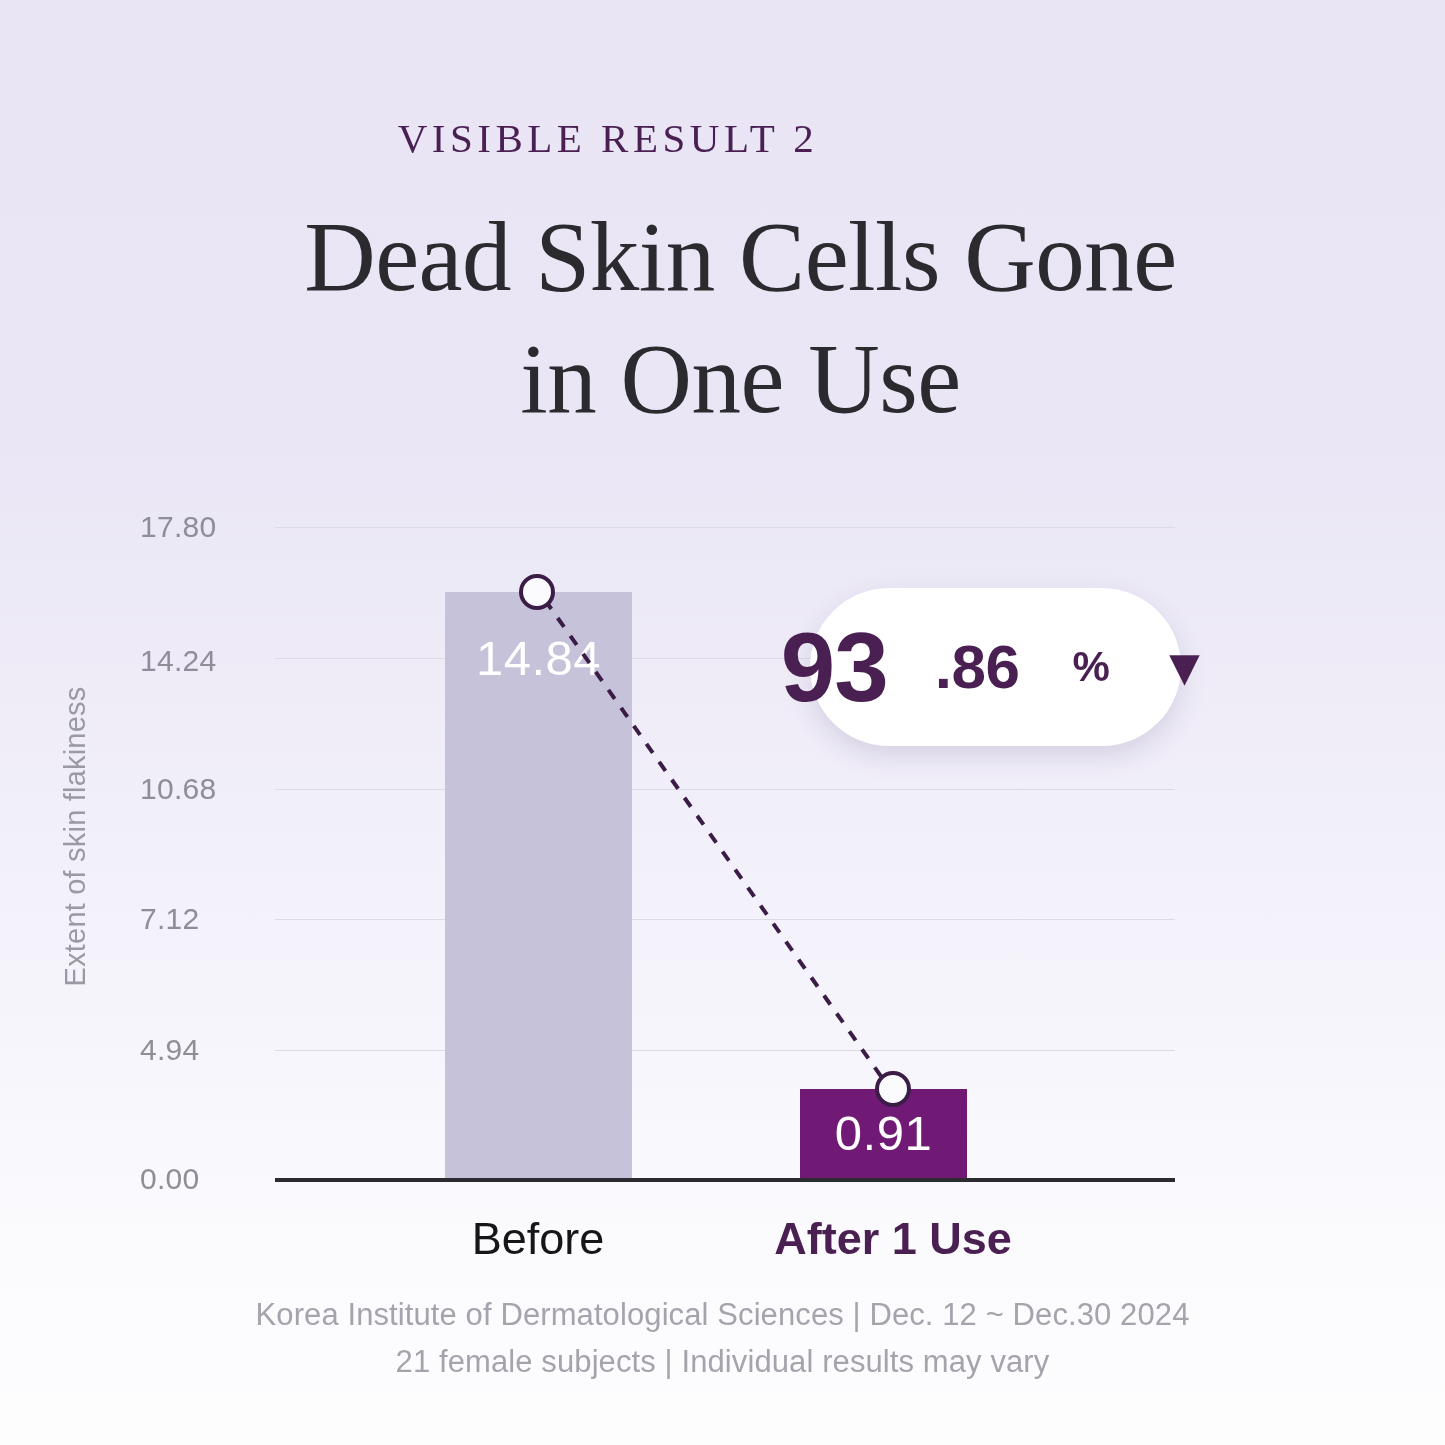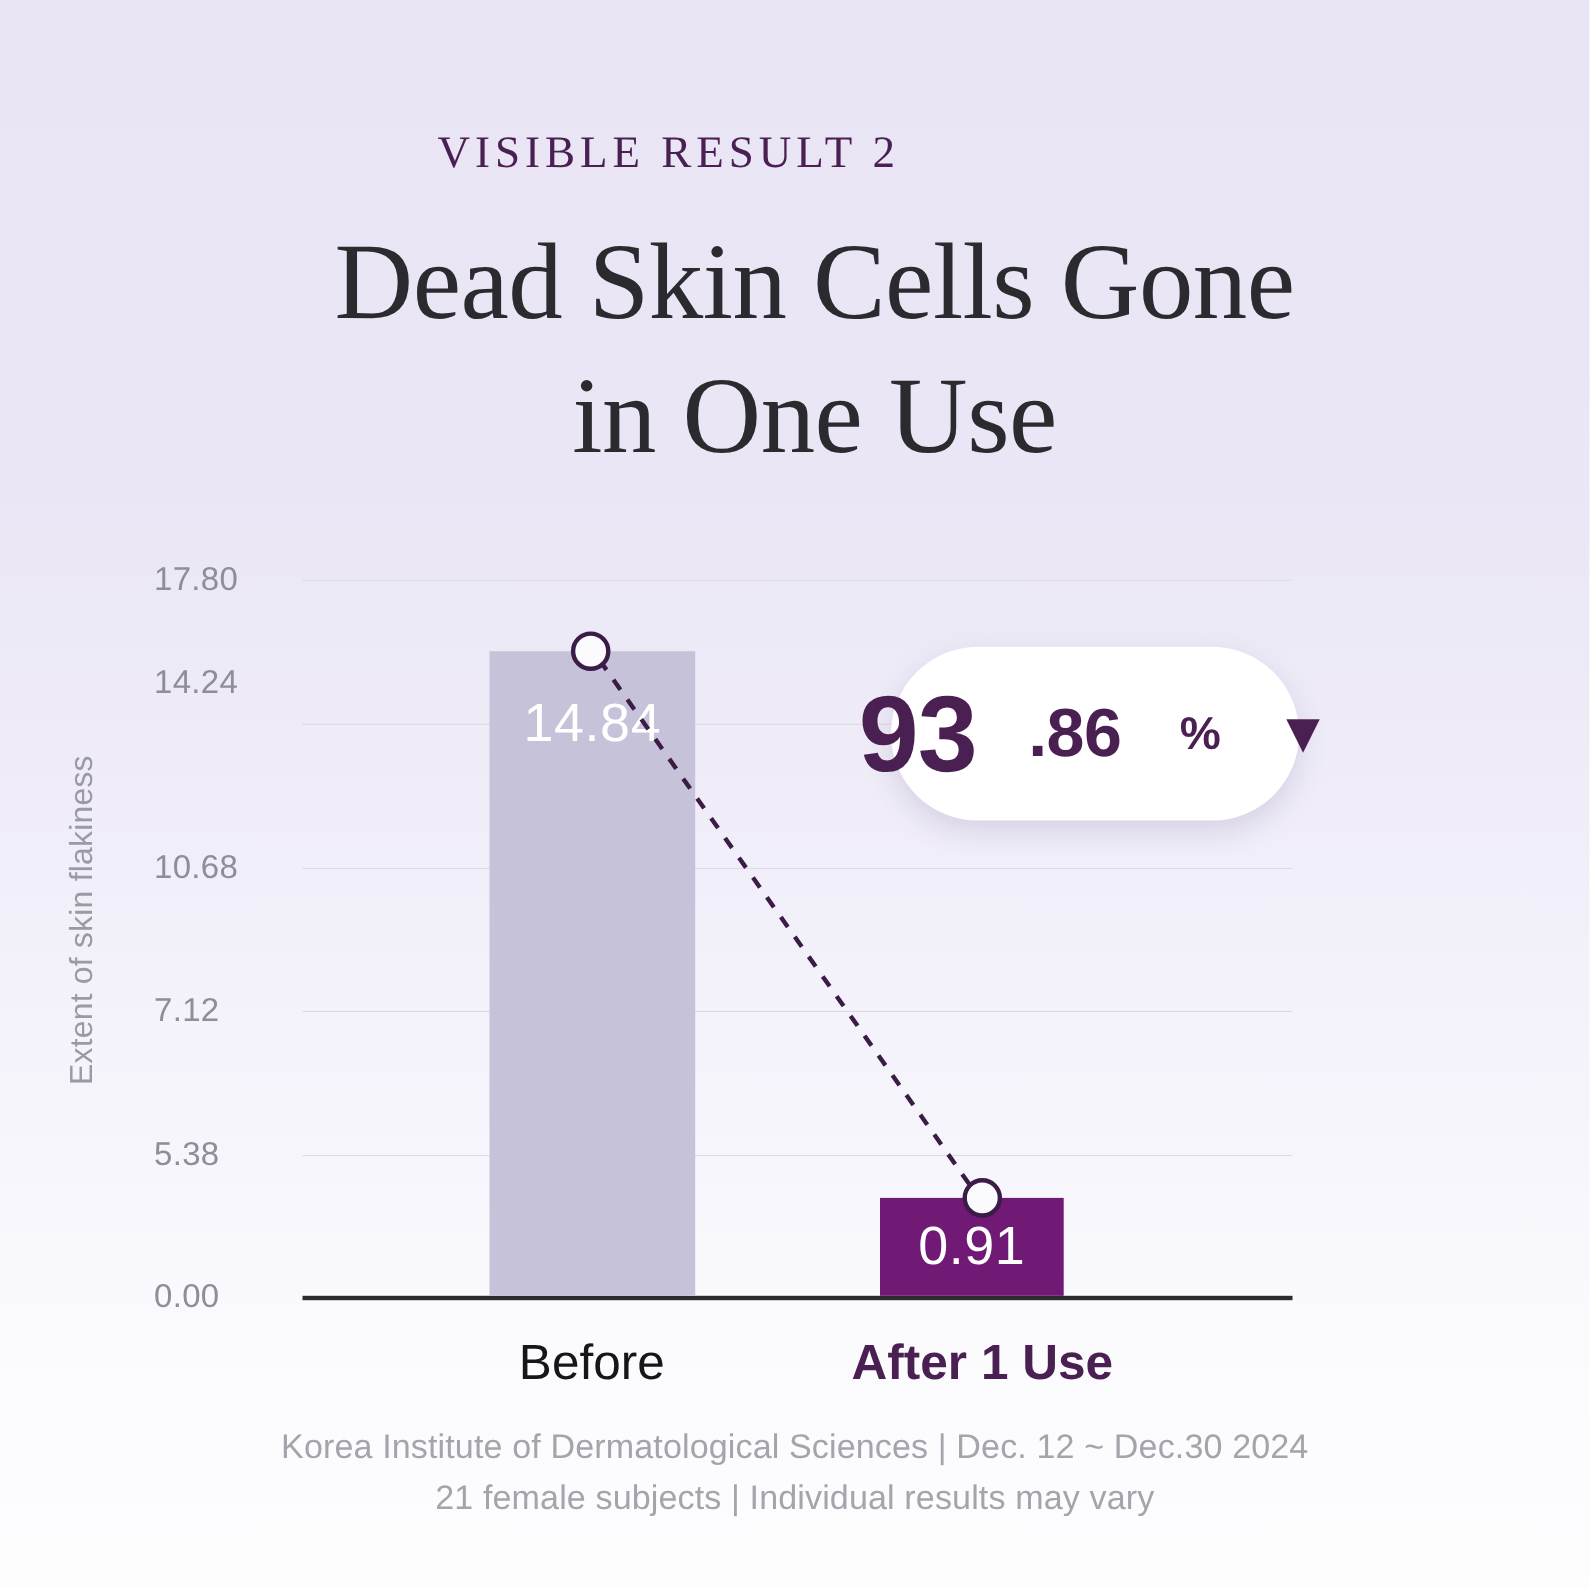--- a/index.html
+++ b/index.html
@@ -87,30 +87,30 @@
   </div>
 
   <div class="plot">
 
     <div class="ylabel">Extent of skin flakiness</div>
 
     <div class="gridline" style="top:527px;"></div>
     <div class="ytick" style="top:510px;left:140px;">17.80</div>
 
     <div class="gridline" style="top:658px;"></div>
-    <div class="ytick" style="top:604px;left:140px;">14.24</div>
+    <div class="ytick" style="top:644px;left:140px;">14.24</div>
 
     <div class="gridline" style="top:789px;"></div>
     <div class="ytick" style="top:772px;left:140px;">10.68</div>
 
     <div class="gridline" style="top:919px;"></div>
     <div class="ytick" style="top:902px;left:140px;">7.12</div>
 
     <div class="gridline" style="top:1050px;"></div>
-    <div class="ytick" style="top:1033px;left:140px;">5.38</div>
+    <div class="ytick" style="top:1033px;left:140px;">4.94</div>
 
     <div class="axisline" style="top:1178px;"></div>
     <div class="ytick" style="top:1162px;left:140px;">0.00</div>
 
     <div class="bar" style="left:445px;top:592px;width:187px;height:586px;background:#c6c2da;">
       <div class="bar-value" style="top:38px;">14.84</div>
     </div>
 
     <div class="bar" style="left:800px;top:1089px;width:167px;height:89px;background:#701a75;">
       <div class="bar-value" style="top:16px;">0.91</div>

